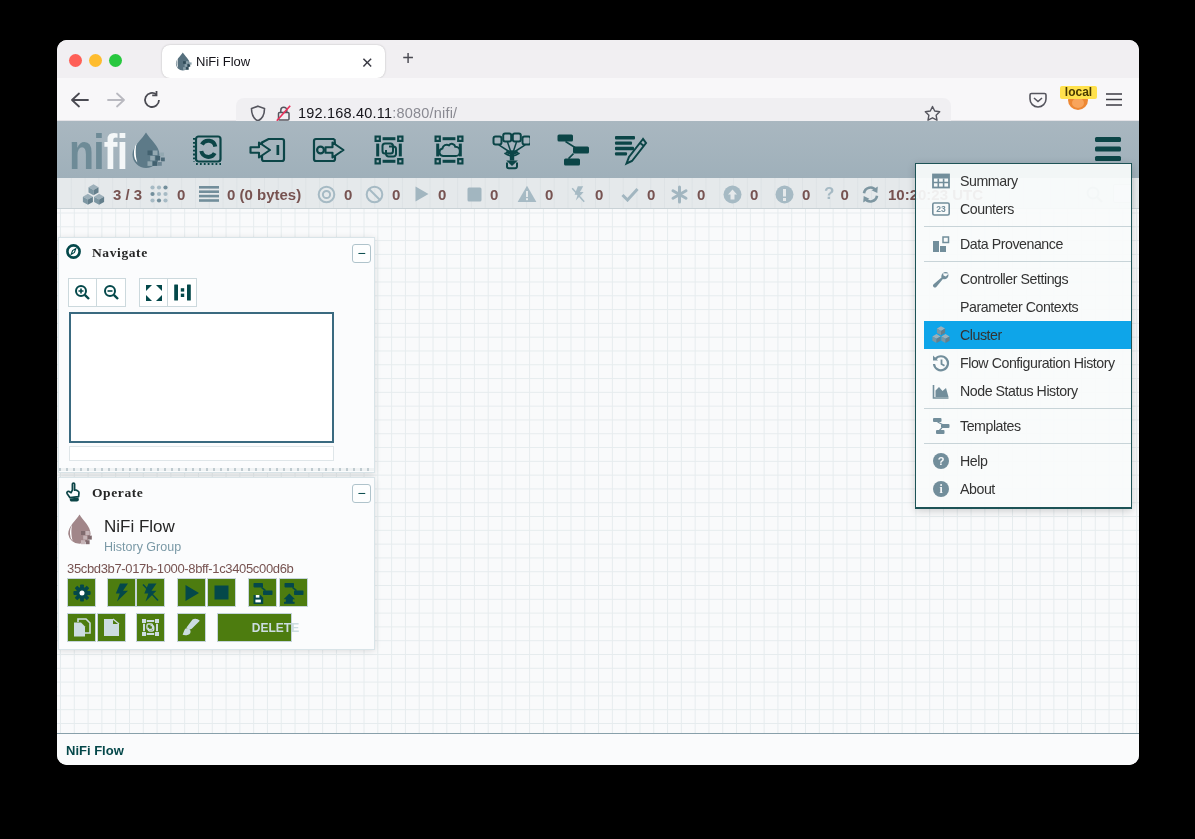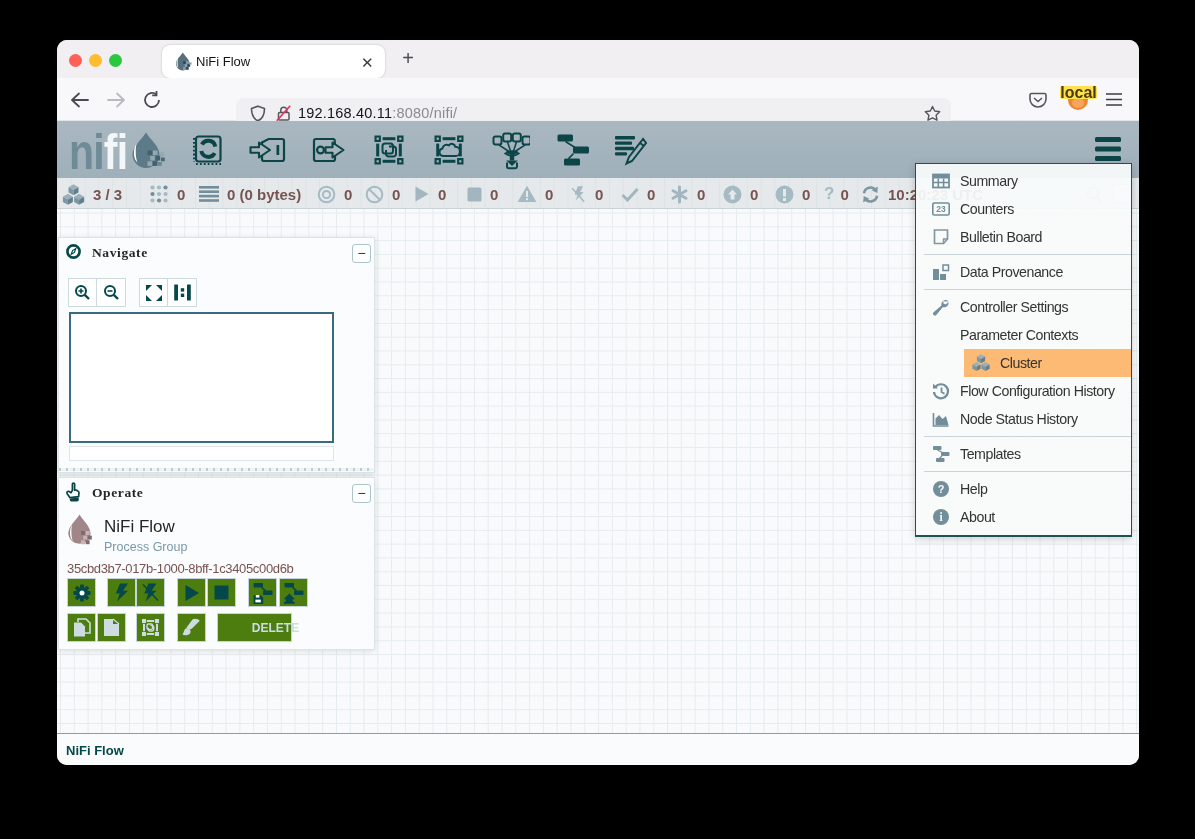--- a/index.html
+++ b/index.html
@@ -60,21 +60,21 @@
 .opbtn { position:absolute; width:29px; height:29px; background:#4d7c0f; border:1px solid #c4d4da;
   display:flex; align-items:center; justify-content:center;gap:37px; }
 
 .menu { position:absolute; left:858px; top:123px; width:217px;
   background:rgba(249,251,251,0.93); border:1px solid #1d5356; border-bottom-width:2px;
   padding:3px 0 4px 8px; box-shadow:0 2px 8px rgba(0,0,0,0.18); }
 .mi { height:28px; display:flex; align-items:center; padding-left:8px; }
 .mi .ic { width:18px; height:18px; margin-right:10px; flex:none; }
 .mi span { font-size:14.2px; color:#333; white-space:nowrap; letter-spacing:-0.45px; }
 .msep { height:1px; background:#c8d4d8; margin:3px 0; }
-.mi.sel { background:#fdba74;margin-left:40px; }
+.mi.sel { background:#0ea5e9; }
 </style>
 </head>
 <body>
 <div class="window">
 
   <div class="tabbar">
     <div class="light" style="left:12px; background:#fe5f57;"></div>
     <div class="light" style="left:32px; background:#febc2e;"></div>
     <div class="light" style="left:52px; background:#28c83f;"></div>
     <div class="tab">
@@ -122,21 +122,21 @@
         <path d="M8.5 1.5 L10.7 6 L15.7 6.7 L12.1 10.2 L13 15.2 L8.5 12.8 L4 15.2 L4.9 10.2 L1.3 6.7 L6.3 6 Z" fill="none" stroke="#55555e" stroke-width="1.4" stroke-linejoin="round"></path>
       </svg>
     </div>
     <svg class="abs" style="left:971px;top:12px" width="20" height="20" viewBox="0 0 20 20">
       <path d="M2 5 a1.5 1.5 0 0 1 1.5-1.5 h13 A1.5 1.5 0 0 1 18 5 v4 a8 8 0 0 1-16 0 Z" fill="none" stroke="#55555e" stroke-width="1.6"></path>
       <path d="M6 8 l4 3.5 L14 8" fill="none" stroke="#55555e" stroke-width="1.6"></path>
     </svg>
     <div class="abs" style="left:1011px;top:12px;width:20px;height:20px;border-radius:50%;background:#ed8733;">
         <div style="position:absolute;left:4px;top:8px;width:12px;height:10px;border-radius:50%;background:#f8a45c;"></div>
       </div>
-    <div class="abs" style="left:1003px;top:8px;width:37px;height:13px;background:#ffe14d;border-radius:2px;font-size:16px;font-weight:bold;color:#4a3b00;text-align:center;line-height:13px;z-index:3;">local</div>
+    <div class="abs" style="left:1003px;top:8px;width:37px;height:13px;background:#ffe14d;border-radius:2px;font-size:12px;font-weight:bold;color:#4a3b00;text-align:center;line-height:13px;z-index:3;">local</div>
     <svg class="abs" style="left:1048px;top:14px" width="18" height="15" viewBox="0 0 18 15">
       <path d="M1 2 H17 M1 7.5 H17 M1 13 H17" stroke="#3c3c44" stroke-width="1.7"></path>
     </svg>
   </div>
 
   <div class="nifi-header">
     <div class="abs" style="left:12px;top:2px;font-size:50px;font-weight:bold;letter-spacing:-1px;transform:scaleX(0.82);transform-origin:0 0;">
       <span style="color:#6e8b97">ni</span><span style="color:#f4f7f8">fi</span>
     </div>
     <svg class="abs" style="left:73px;top:11px" width="38" height="38" viewBox="0 0 38 38">
@@ -244,21 +244,21 @@
     <svg class="abs" style="left:1037px;top:15px" width="28" height="27" viewBox="0 0 28 27">
       <g fill="#0c4547">
           <rect x="1" y="1" width="26" height="5" rx="1.5"></rect>
           <rect x="1" y="10.5" width="26" height="5" rx="1.5"></rect>
           <rect x="1" y="20" width="26" height="5" rx="1.5"></rect>
         </g>
     </svg>
   </div>
 
   <div class="statsbar" id="statsbar">
-    <div class="stat" style="left:5px;">
+    <div class="stat" style="left:25px;">
       <svg width="23" height="21" viewBox="0 0 23 21" style="margin-right:2px">
         <g>
           <g transform="translate(11.5 3.2)">
             <path d="M0 -2.9 L5 0 L0 2.9 L-5 0 Z" fill="#9db0ba"></path>
             <path d="M-5 0 L0 2.9 L0 8.1 L-5 5.2 Z" fill="#7c96a2"></path>
             <path d="M0 2.9 L5 0 L5 5.2 L0 8.1 Z" fill="#647f8c"></path>
           </g>
           <g transform="translate(5.9 12.7)">
             <path d="M0 -2.9 L5 0 L0 2.9 L-5 0 Z" fill="#9db0ba"></path>
             <path d="M-5 0 L0 2.9 L0 8.1 L-5 5.2 Z" fill="#7c96a2"></path>
@@ -465,21 +465,21 @@
       <g fill="#806a6e">
         <rect x="13" y="17" width="4" height="4"></rect>
           <rect x="17.6" y="17" width="4" height="4" fill="#c6b4b7"></rect>
         <rect x="15.2" y="21.6" width="4" height="4" fill="#c6b4b7"></rect>
           <rect x="19.8" y="21.6" width="4" height="4"></rect>
         <rect x="13" y="26.2" width="4" height="4" fill="#c6b4b7"></rect>
           <rect x="17.6" y="26.2" width="4" height="4"></rect>
       </g>
     </svg>
     <div class="abs" style="left:45px;top:39px;font-size:17px;color:#262626;">NiFi Flow</div>
-    <div class="abs" style="left:45px;top:62px;font-size:12.5px;color:#7a99a6;">Process Group</div>
+    <div class="abs" style="left:45px;top:62px;font-size:12.5px;color:#7a99a6;">History Group</div>
     <div class="abs" style="left:8px;top:83px;font-size:13px;letter-spacing:-0.35px;color:#775351;">35cbd3b7-017b-1000-8bff-1c3405c00d6b</div>
     <div class="opbtn" style="left:8px;top:100px;">
       <svg width="18" height="18" viewBox="0 0 18 18">
         <g fill="#04484a">
           <rect x="7.1" y="0.4" width="3.8" height="17.2" rx="0.8"></rect>
           <rect x="7.1" y="0.4" width="3.8" height="17.2" rx="0.8" transform="rotate(45 9 9)"></rect>
           <rect x="7.1" y="0.4" width="3.8" height="17.2" rx="0.8" transform="rotate(90 9 9)"></rect>
           <rect x="7.1" y="0.4" width="3.8" height="17.2" rx="0.8" transform="rotate(135 9 9)"></rect>
         </g>
         <circle cx="9" cy="9" r="6" fill="#04484a"></circle>
@@ -575,27 +575,20 @@
         <path d="M1 10.5 h16 M6.3 6.5 V15.5 M11.6 6.5 V15.5" stroke="#728e9b" stroke-width="1.6"></path>
       </svg>
         <span>Summary</span>
     </div>
     <div class="mi">
       <svg class="ic" viewBox="0 0 18 18">
         <rect x="0.8" y="3" width="16.4" height="12" rx="1.5" fill="none" stroke="#728e9b" stroke-width="1.6"></rect>
         <text x="9" y="12.2" font-size="8.5" font-weight="bold" fill="#728e9b" text-anchor="middle" font-family="Liberation Sans">23</text>
       </svg>
         <span>Counters</span>
-    </div>
-    <div class="mi">
-      <svg class="ic" viewBox="0 0 18 18">
-        <path d="M2.5 2 h13 v9 l-4 4.5 h-9 Z" fill="none" stroke="#8296a0" stroke-width="1.7"></path>
-        <path d="M11.5 15.2 V11 h4" fill="none" stroke="#8296a0" stroke-width="1.5"></path>
-      </svg>
-        <span>Bulletin Board</span>
     </div>
     <div class="msep"></div>
     <div class="mi">
       <svg class="ic" viewBox="0 0 18 18">
         <path d="M1 6 h6 v11 H1 Z M8 11 h6 v6 H8 Z" fill="#728e9b"></path>
         <rect x="11" y="2" width="5.5" height="5.5" fill="none" stroke="#728e9b" stroke-width="1.5"></rect>
       </svg>
         <span>Data Provenance</span>
     </div>
     <div class="msep"></div>

